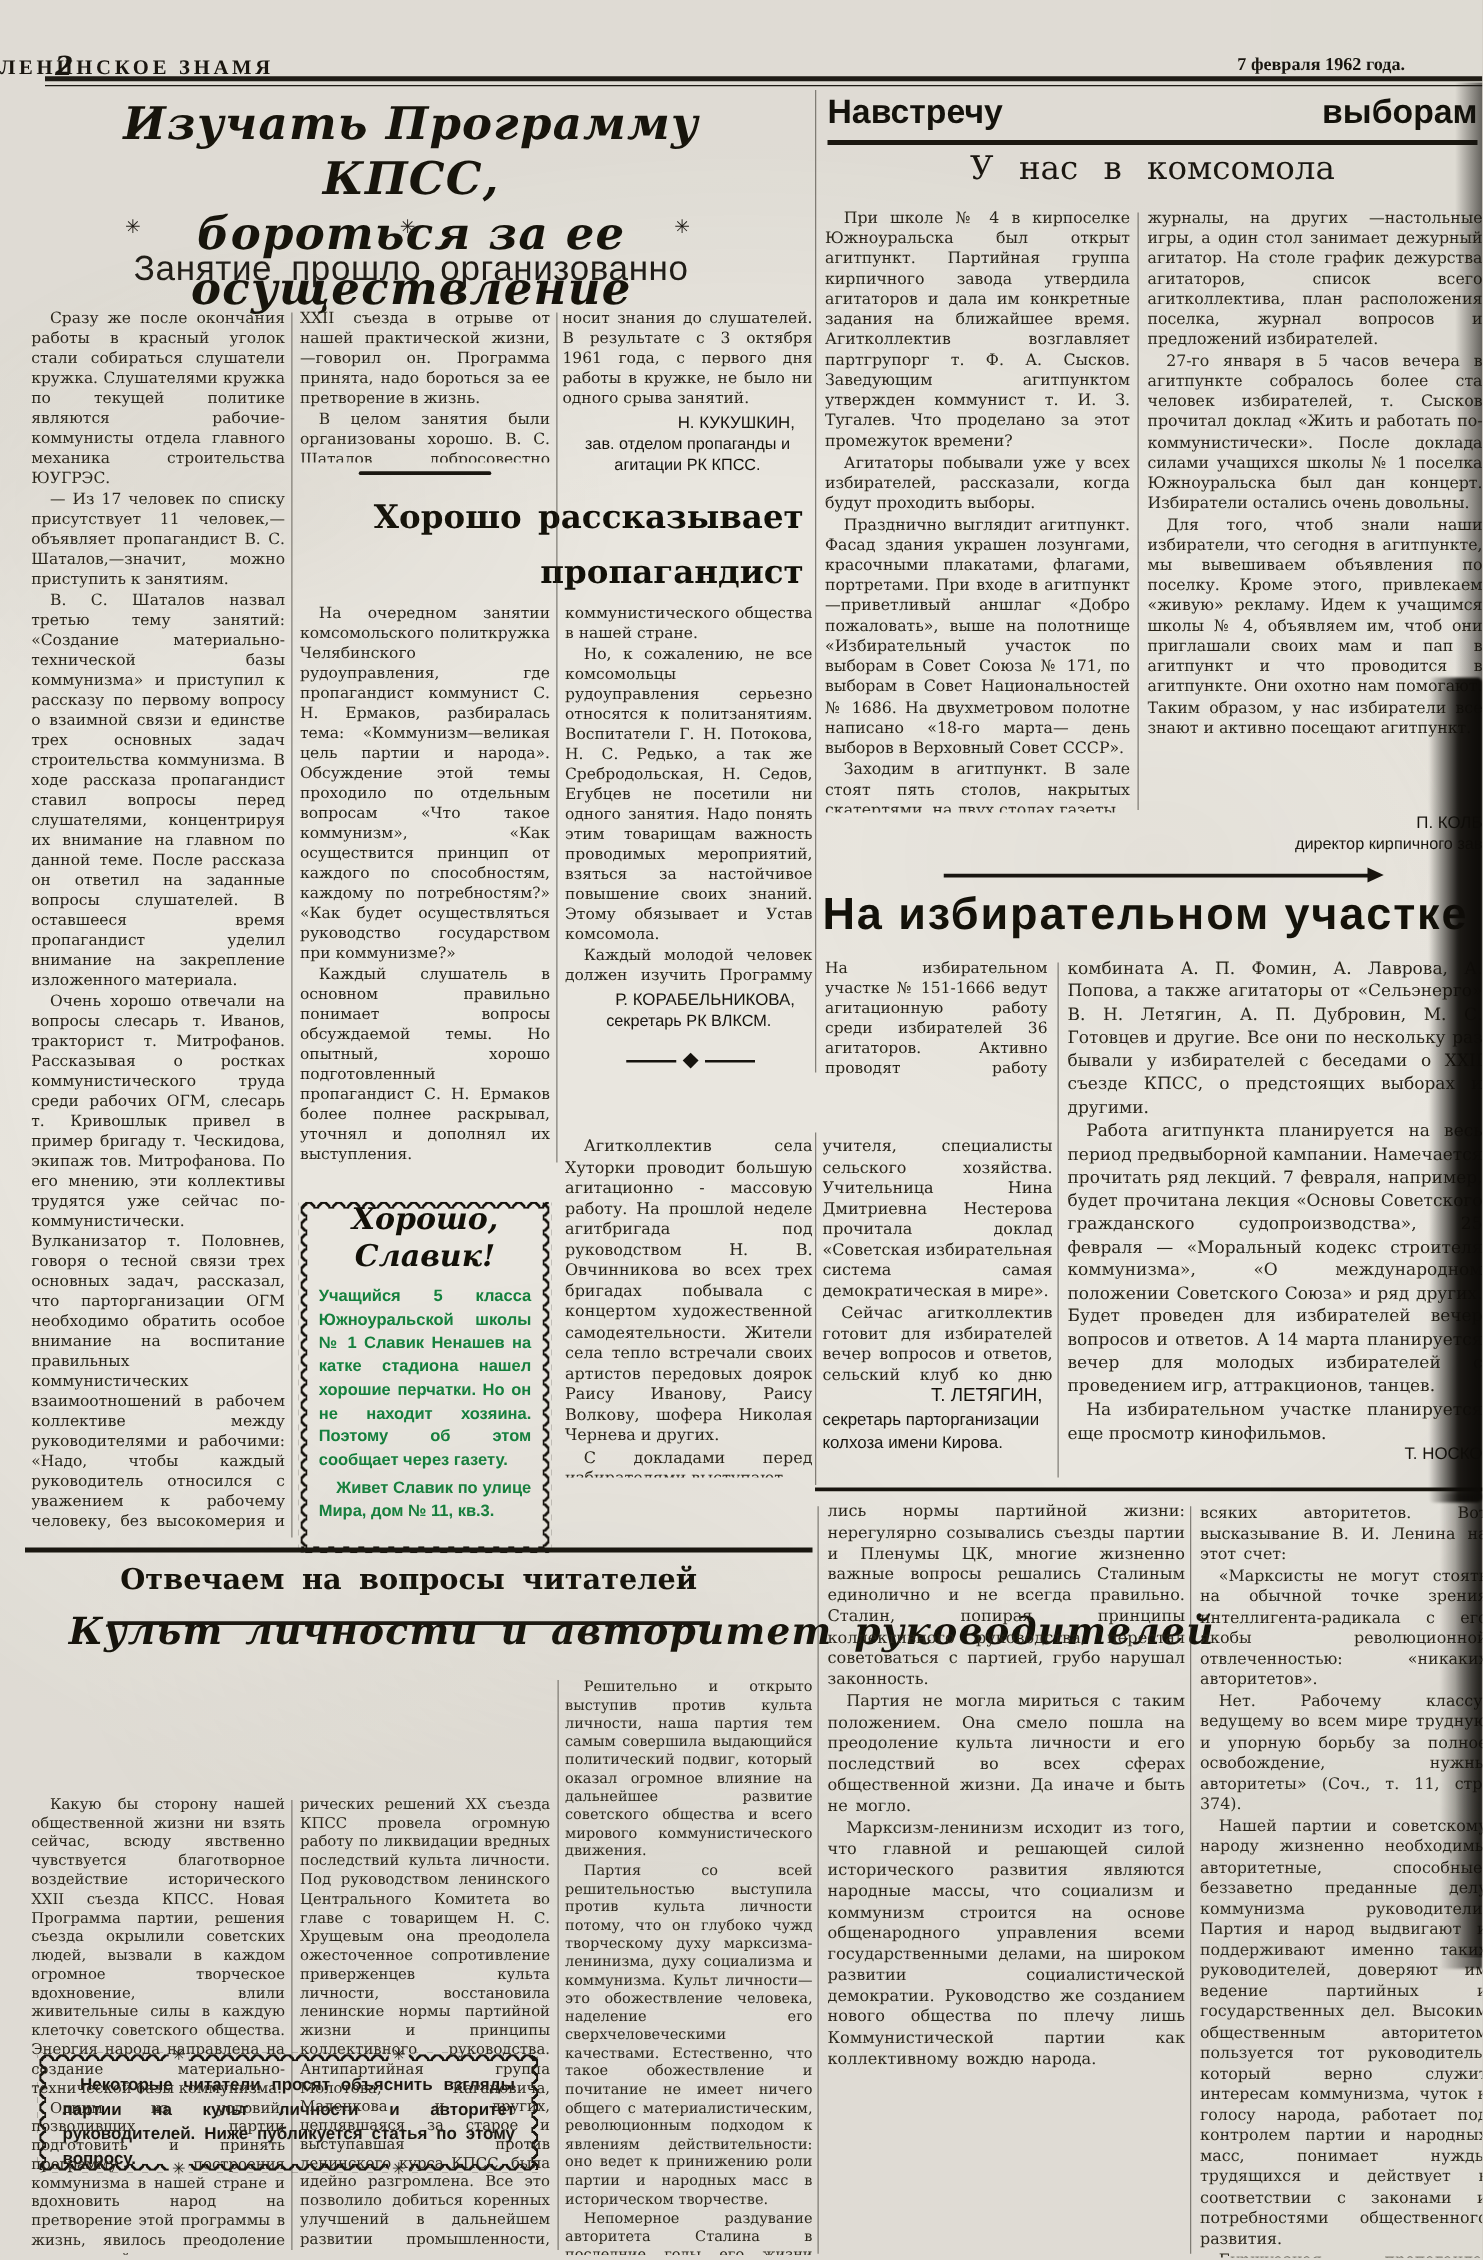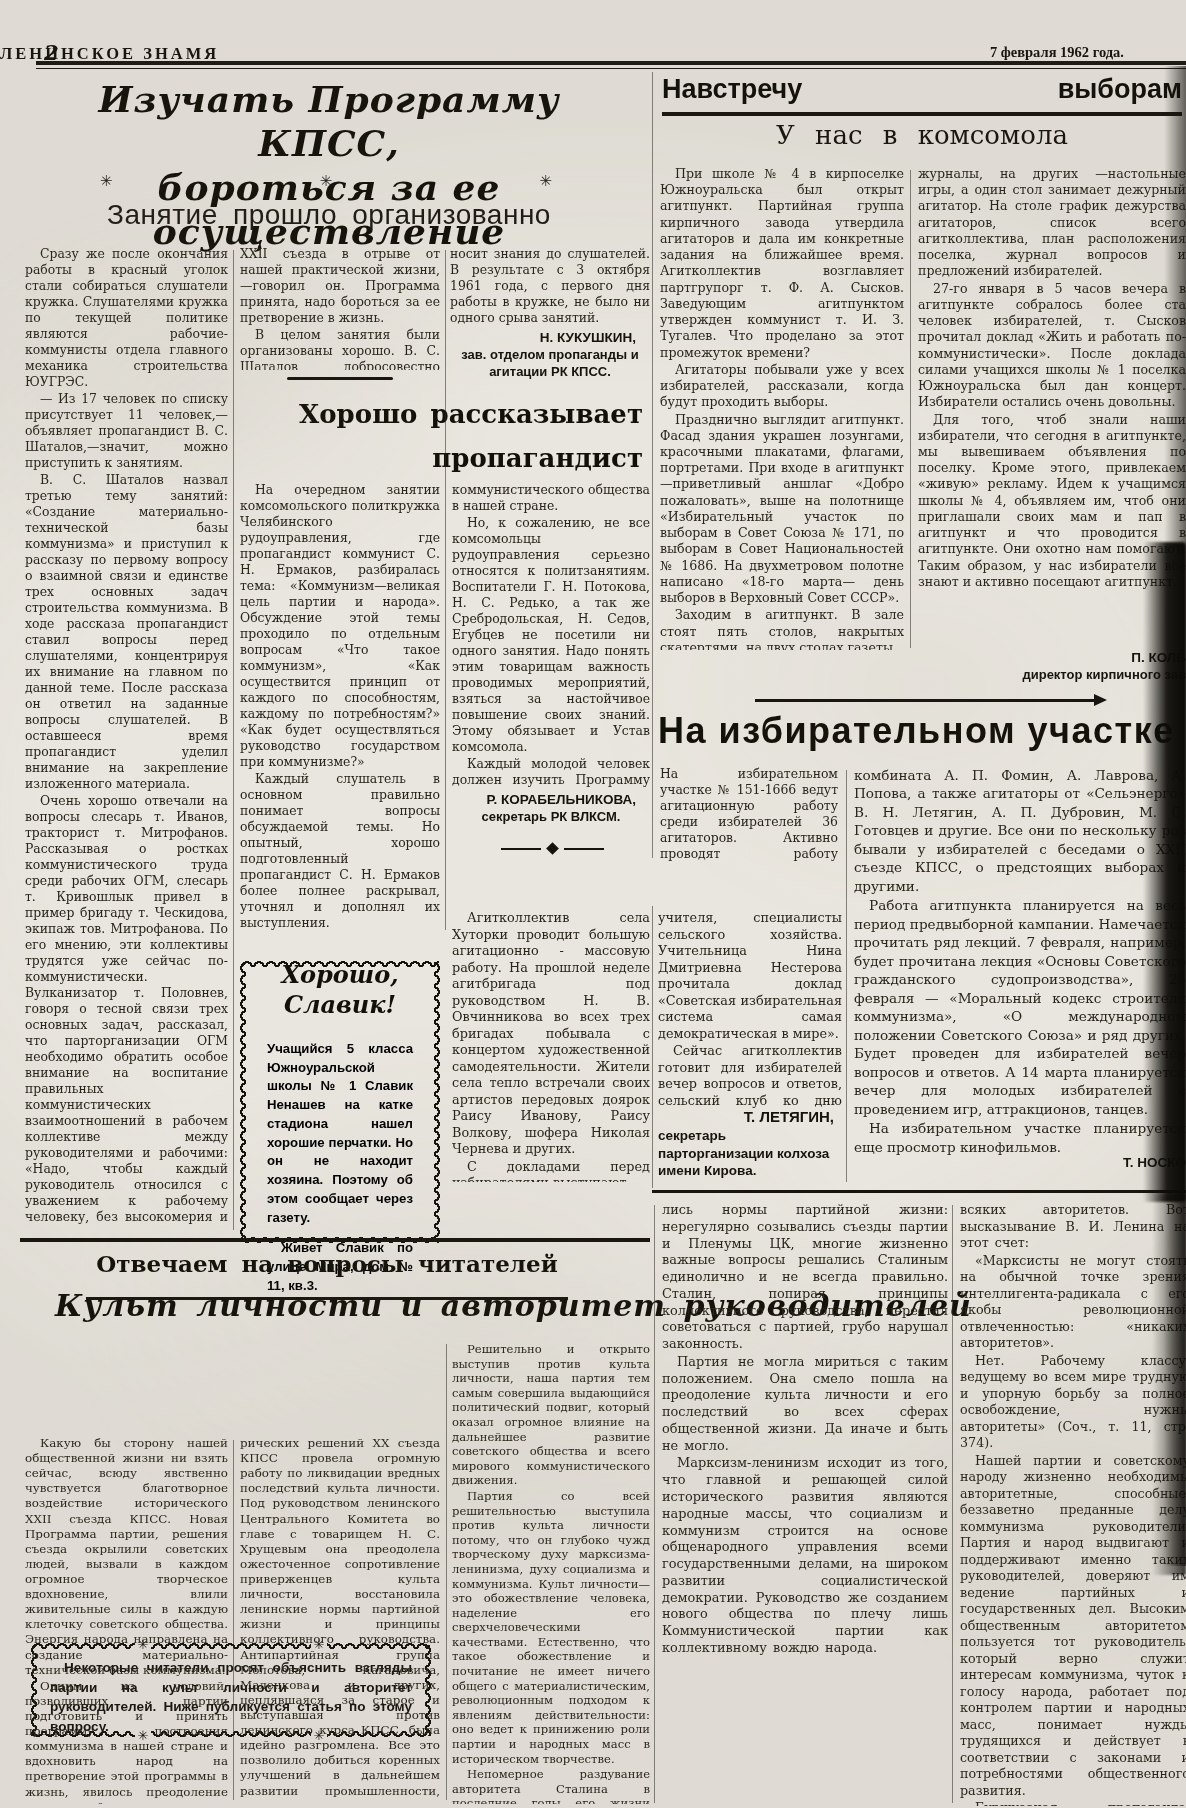--- a/index.html
+++ b/index.html
@@ -59,21 +59,21 @@
   .p-col2{left:854px;top:766px;width:332px;height:400px;font-size:13.6px;line-height:1.36;}
   .rural-col1{left:452px;top:910px;width:198px;height:272px;font-size:12.8px;}
   .rural-col2{left:658px;top:910px;width:184px;height:198px;font-size:12.8px;}
   .bc1{left:25px;top:1436px;width:203px;height:368px;font-size:11.9px;line-height:1.27;}
   .bc2{left:240px;top:1436px;width:200px;height:368px;font-size:11.9px;line-height:1.27;}
   .bc3{left:452px;top:1342px;width:198px;height:462px;font-size:11.6px;line-height:1.26;}
   .bc4{left:662px;top:1202px;width:286px;height:604px;font-size:12.9px;line-height:1.3;word-spacing:2px;}
   .bc5{left:960px;top:1202px;width:230px;height:604px;font-size:12.7px;line-height:1.3;word-spacing:2px;}
 
   
-  .sign{font-family:"Liberation Sans",sans-serif;font-weight:bold;color:#16130d;}
+  .sign{font-family:"Liberation Sans",sans-serif;font-weight:normal;color:#16130d;}
   .sign .name{display:block;text-align:right;font-size:13.5px;padding-right:14px;}
   .sign .role{display:block;text-align:center;font-size:13px;line-height:1.3;margin-top:2px;}
   .a-sign{left:450px;top:330px;width:200px;}
   .b-sign{left:452px;top:792px;width:198px;}
   .u-sign{left:918px;top:650px;width:268px;}
   .u-sign .name{padding-right:0;}
   .u-sign .role{text-align:right;}
   .p-sign{left:1010px;top:1155px;width:176px;}
   .p-sign .name{padding-right:0;}
   .rural-sign{left:658px;top:1108px;width:184px;}
@@ -110,21 +110,21 @@
     background-size:12px 7px;background-repeat:repeat-x;}
   .w-top{top:0;}.w-bottom{bottom:0;transform:scaleY(-1);}
   .w-left,.w-right{top:2px;bottom:2px;width:7px;
     background:radial-gradient(circle at 7px 6px, rgba(0,0,0,0) 3.6px, #15120d 3.6px 5.8px, rgba(0,0,0,0) 5.8px);
     background-size:7px 12px;background-repeat:repeat-y;}
   .w-left{left:0;}.w-right{right:0;transform:scaleX(-1);}
 
   .slavik-box{left:239px;top:938px;width:202px;height:284px;padding:0;}
   .slavik-head{margin-top:22px;text-align:center;font:bold italic 24px "DejaVu Serif",serif;line-height:1.25;color:#121008;}
   .slavik-body{padding:8px 16px 0;}
-  .slavik-body p{margin:12px;font:bold 13.2px "Liberation Sans",sans-serif;line-height:1.42;text-align:justify;text-indent:14px;color:#000000;}
+  .slavik-body p{margin:0;font:bold 13.2px "Liberation Sans",sans-serif;line-height:1.42;text-align:justify;text-indent:14px;color:#15803d;}
   .slavik-body p + p{margin-top:3px;}
 
   .lead-box{left:30px;top:1336px;width:402px;height:96px;}
   .lead-text{margin:0;padding:16px 20px 0;font:bold 13.6px "Liberation Sans",sans-serif;line-height:1.45;
              text-align:justify;text-indent:14px;color:#17140e;}
   .corner-star{position:absolute;font-size:13px;color:#15120d;background:#e9e6df;padding:0 3px;line-height:1;}
   .cs-tl{left:26%;top:-4px;} .cs-tr{right:26%;top:-4px;} .cs-bl{left:26%;bottom:-4px;} .cs-br{right:26%;bottom:-4px;}
 
   
   .band{pointer-events:none;z-index:50;}

